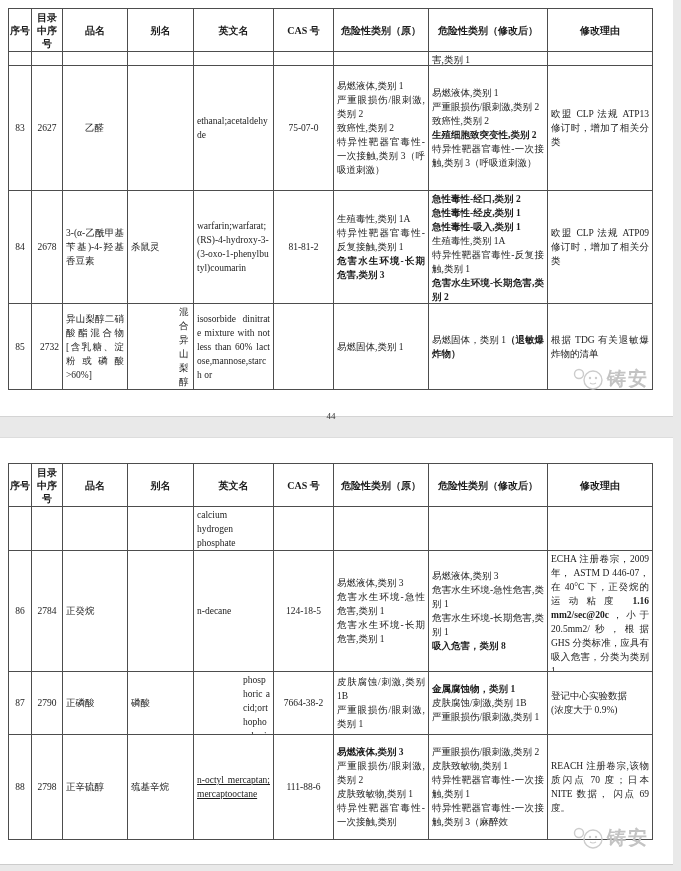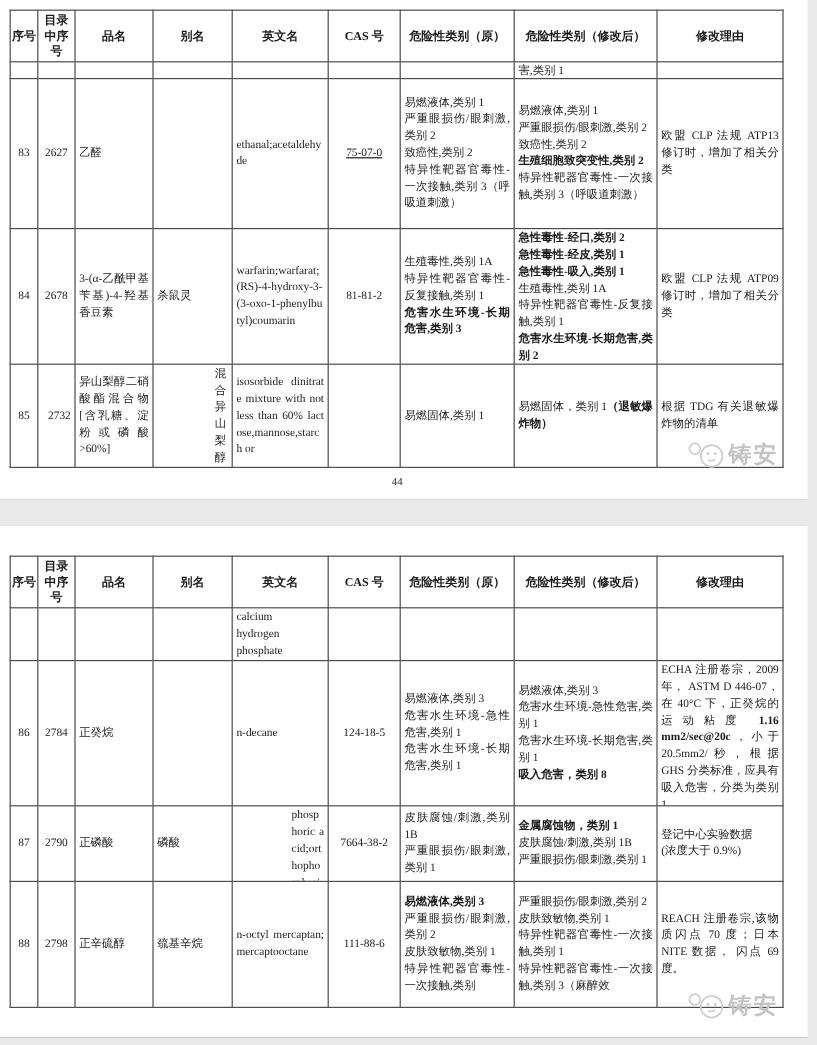--- a/index.html
+++ b/index.html
@@ -30,21 +30,21 @@
   }
   .para{font-size:9.5px;line-height:14px;}
   .b{font-weight:bold;}
   td.a-c{text-align:center;}
   td.a-j{text-align:justify;}
   td.brk{word-break:break-all;}
   .pageno{
     position:absolute;left:8px;width:646px;
     text-align:center;font-size:9px;color:#333;
   }
-  #page1 .pageno{top:396px;}
+  #page1 .pageno{top:411px;}
   #page2 .pageno{top:413px;}
   .watermark{
     position:absolute;display:flex;align-items:center;gap:3px;
     pointer-events:none;
   }
   #page1 .watermark{left:572px;top:366px;}
   #page2 .watermark{left:572px;top:387px;}
   .wm-text{
     font-size:19px;letter-spacing:2px;color:#c3c3c3;font-weight:bold;
   }
@@ -117,34 +117,34 @@
               <div class="cw" style="height: 124px;">
                 <div class="para"><span>83</span></div>
               </div>
             </td>
             <td class="a-c">
               <div class="cw" style="height: 124px; text-align: center;">
                 <div class="para"><span>2627</span></div>
               </div>
             </td>
             <td class="a-j">
-              <div class="cw" style="height: 124px;">
+              <div class="cw" style="height: 124px; margin-left: 19px;">
                 <div class="para"><span>乙醛</span></div>
               </div>
             </td>
             <td class="a-j">
               <div class="cw" style="height: 124px;"></div>
             </td>
             <td class="a-j brk">
               <div class="cw" style="height: 124px; justify-content: center;">
                 <div class="para"><span>ethanal;acetaldehyde</span></div>
               </div>
             </td>
             <td class="a-c">
-              <div class="cw" style="height: 124px; text-decoration: underline;">
+              <div class="cw" style="height: 124px;">
                 <div class="para"><span>75-07-0</span></div>
               </div>
             </td>
             <td class="a-j">
               <div class="cw" style="height: 124px;">
                 <div class="para"><span>易燃液体,类别 1</span></div>
                 <div class="para"><span>严重眼损伤/眼刺激,类别 2</span></div>
                 <div class="para"><span>致癌性,类别 2</span></div>
                 <div class="para"><span>特异性靶器官毒性-一次接触,类别 3（呼吸道刺激）</span></div>
               </div>
@@ -454,21 +454,21 @@
               <div class="cw" style="height: 104px;">
                 <div class="para"><span>正辛硫醇</span></div>
               </div>
             </td>
             <td class="a-j">
               <div class="cw" style="height: 104px;">
                 <div class="para"><span>巯基辛烷</span></div>
               </div>
             </td>
             <td class="a-j brk">
-              <div class="cw" style="height: 104px;">
+              <div class="cw" style="height: 104px; text-decoration: underline;">
                 <div class="para"><span>n-octyl mercaptan;mercaptooctane</span></div>
               </div>
             </td>
             <td class="a-c">
               <div class="cw" style="height: 104px;">
                 <div class="para"><span>111-88-6</span></div>
               </div>
             </td>
             <td class="a-j">
               <div class="cw" style="height: 104px;">

